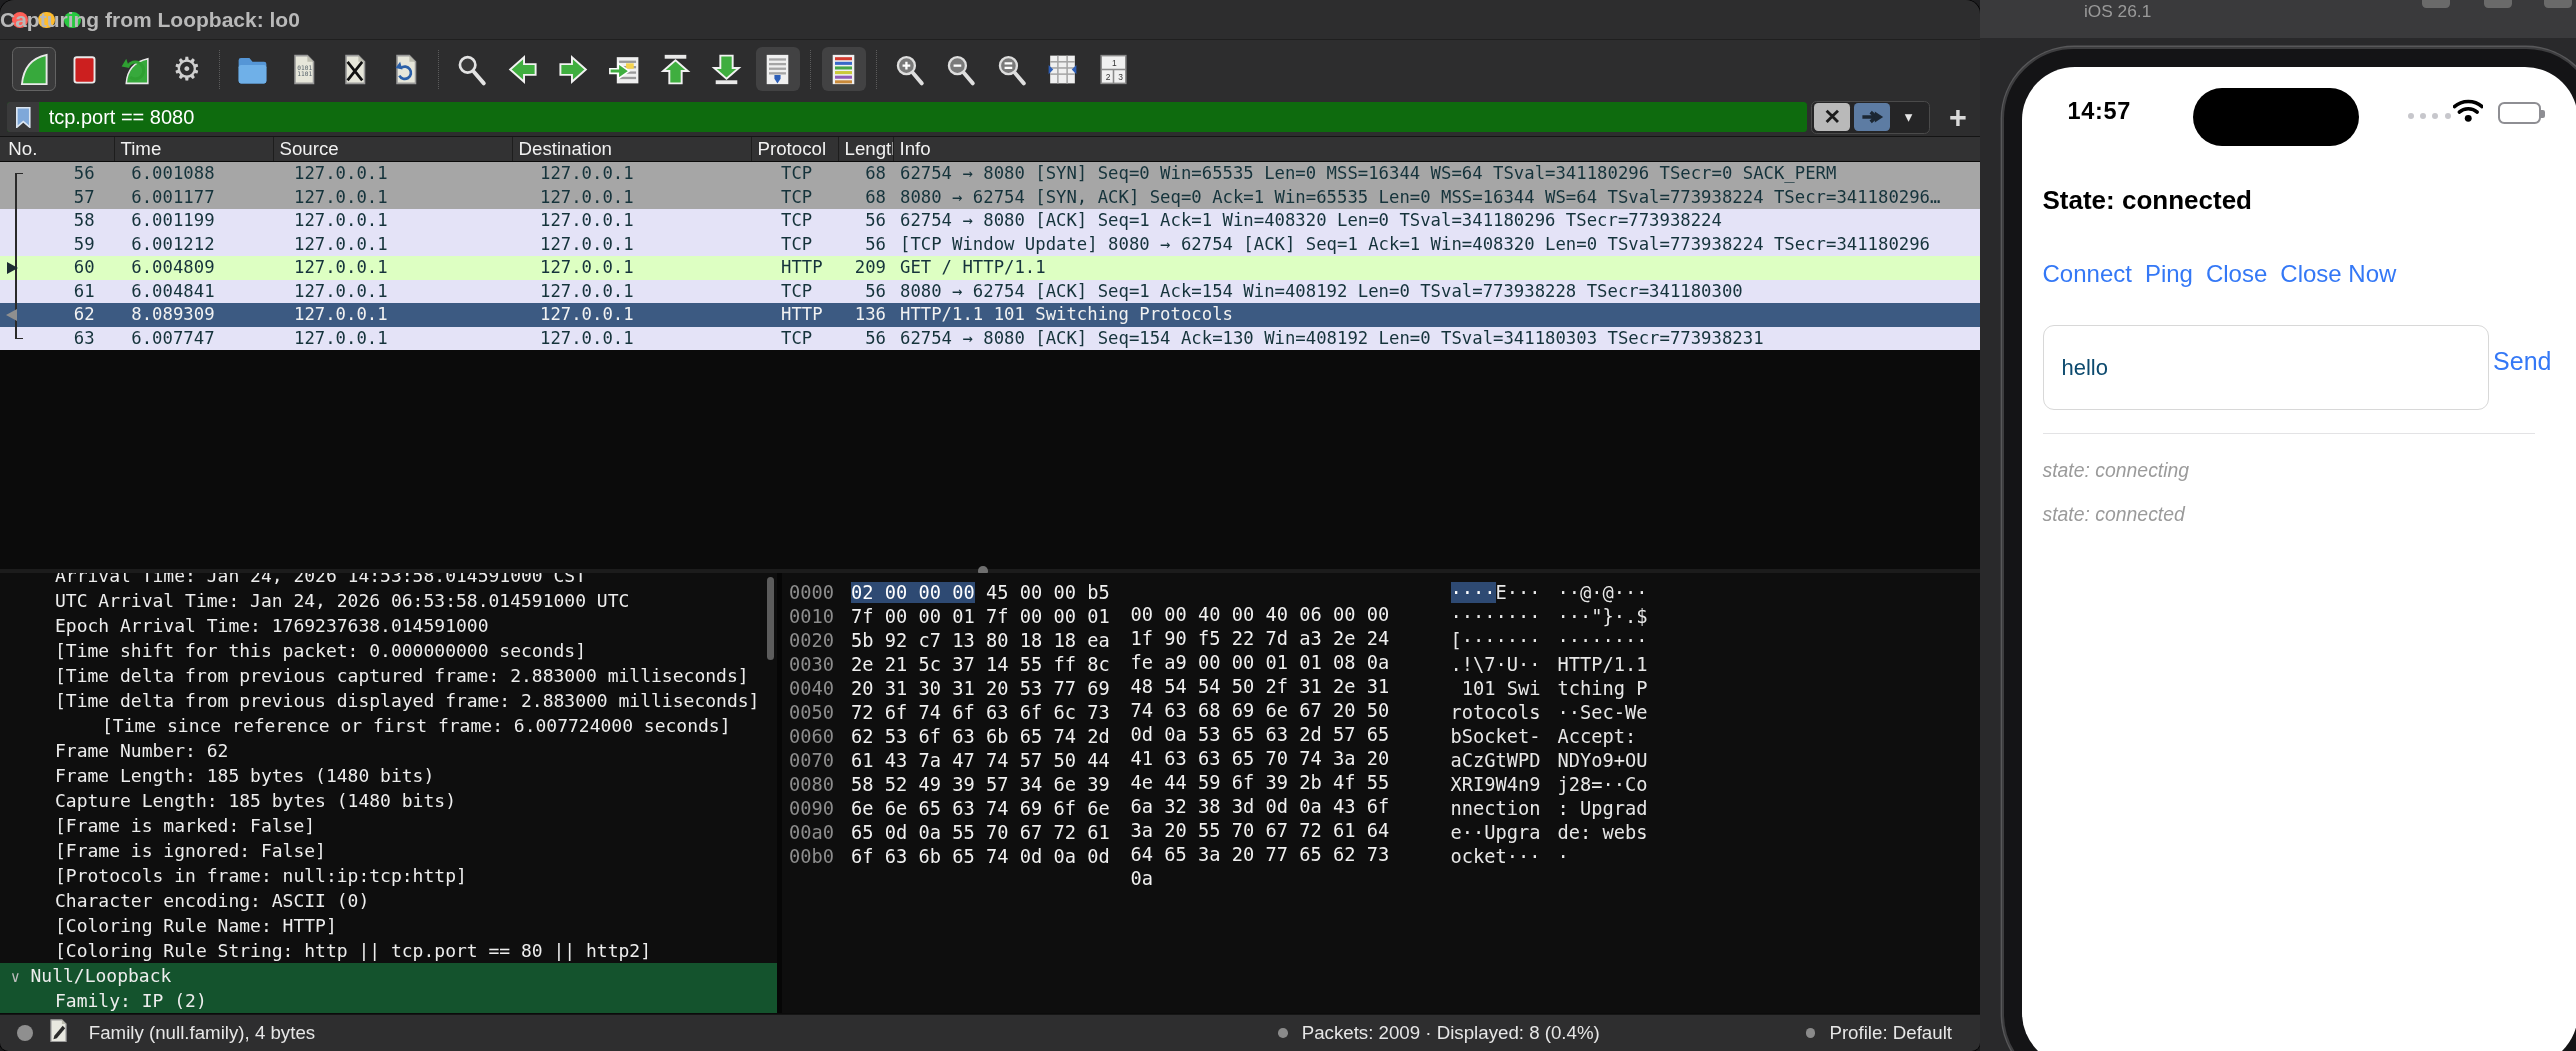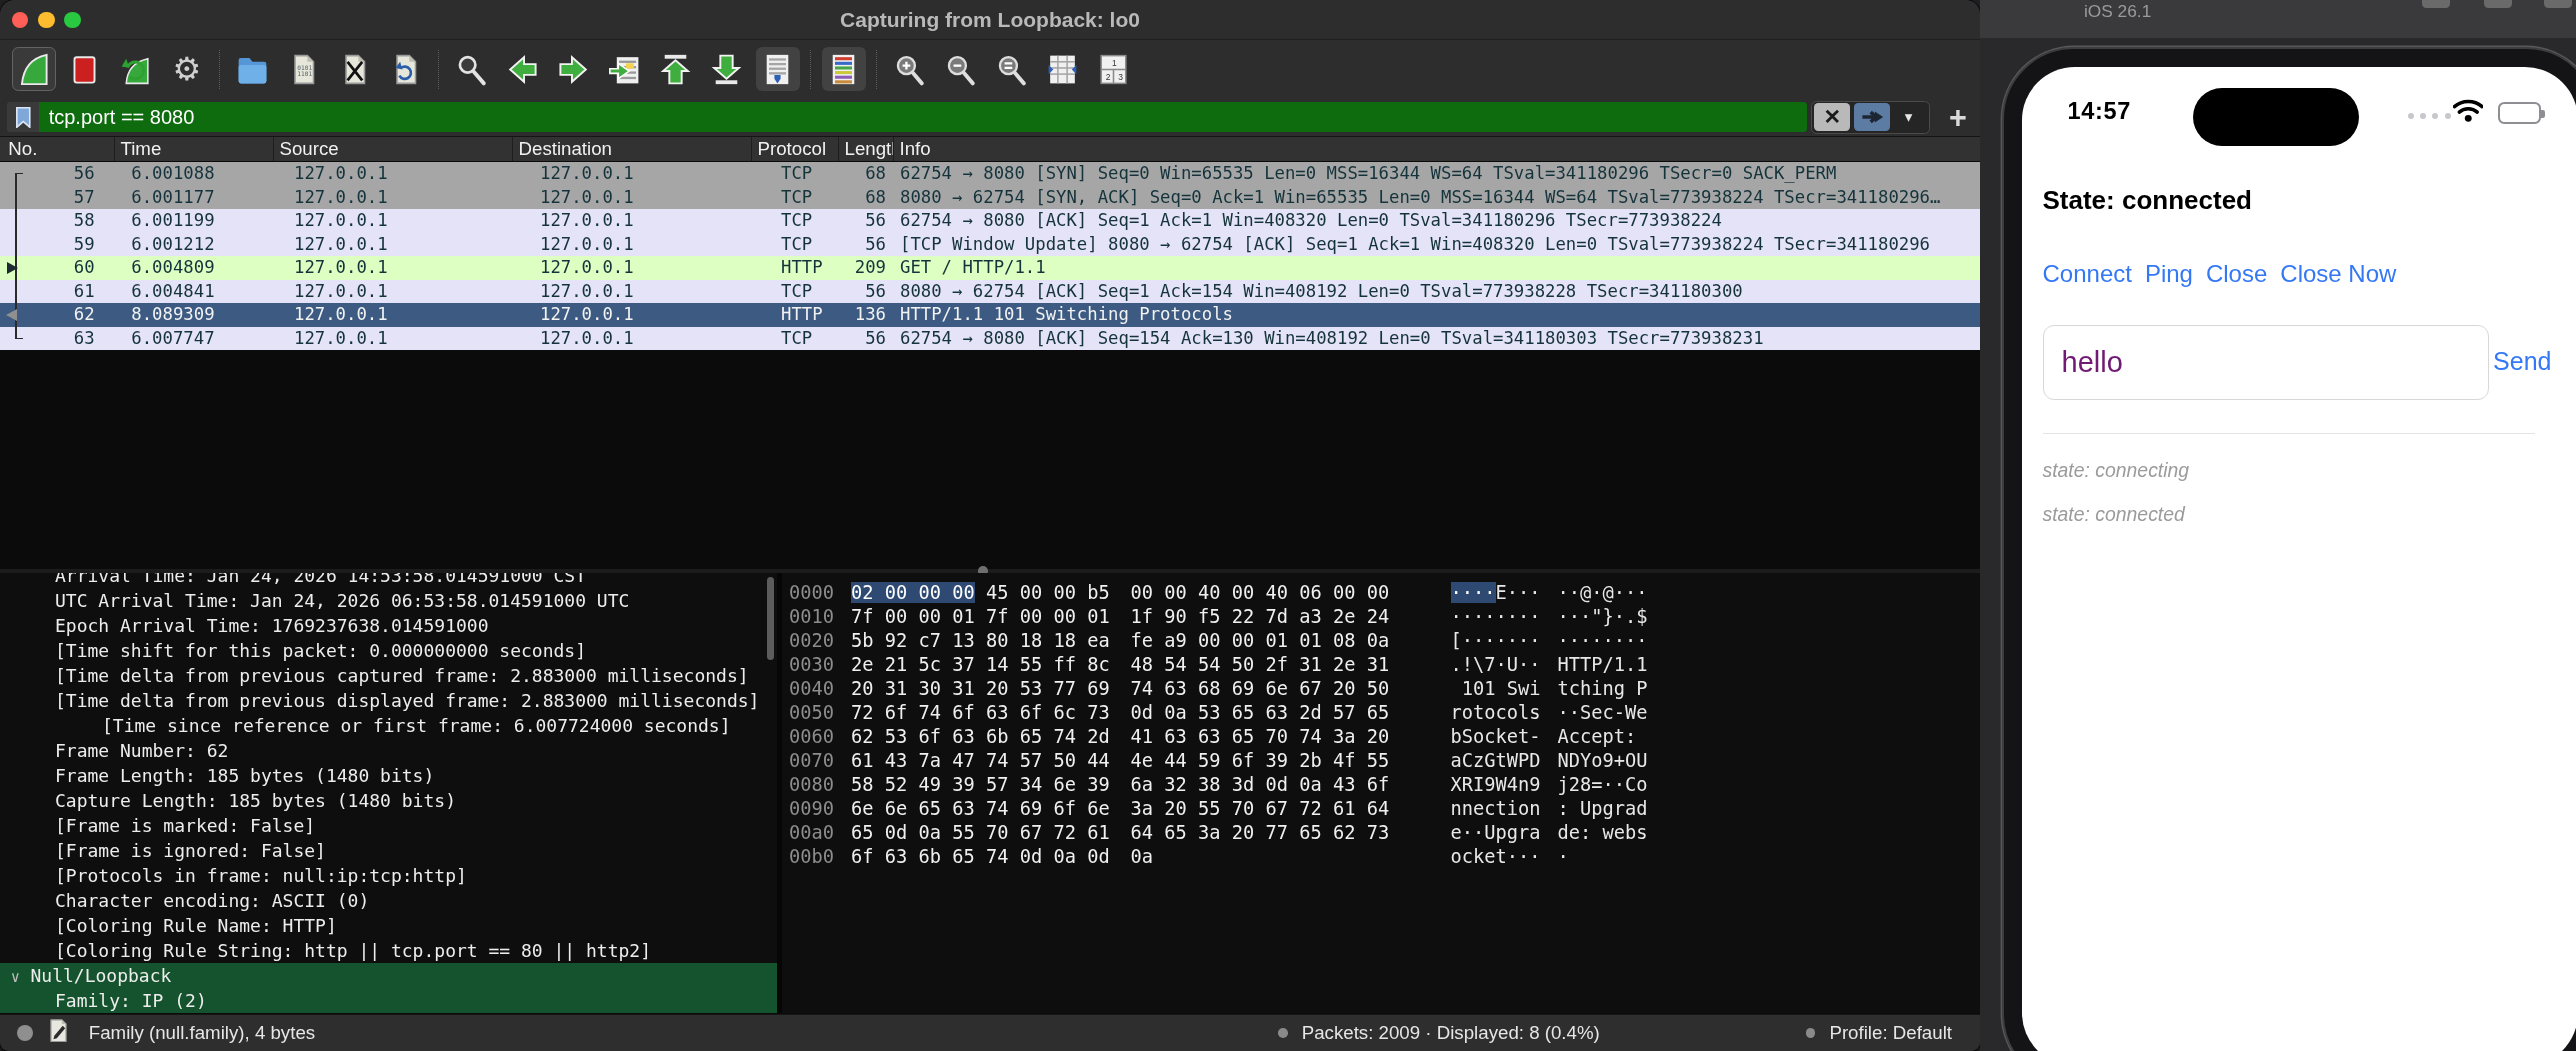--- a/index.html
+++ b/index.html
@@ -7,21 +7,21 @@
   #root { position:relative; width:2576px; height:1051px; overflow:hidden;
           font-family:"Liberation Sans", sans-serif; background:#232325; }
 
   
   .ws { position:absolute; left:0; top:0; width:1980px; height:1051px;
         background:#0b0b0b; border-radius:14px 14px 8.3px 8.3px; overflow:hidden;
         box-shadow:0 0 0 0.7px #000, 0 7px 28px rgba(0,0,0,.6); }
   .ws-titlebar { position:relative; height:40px; background:#2d2d2e; border-bottom:0.7px solid #1f1f1f; }
   .tl { position:absolute; top:11.8px; width:16.6px; height:16.6px; border-radius:50%; }
   .tl.red{ left:11.8px; background:#ff5f57; } .tl.yellow{ left:38px; background:#febc2e; } .tl.green{ left:64px; background:#28c840; }
-  .ws-title { position:absolute; left:0; right:0; top:0; line-height:40px; text-align:center;
+  .ws-title { position:absolute; left:0; right:0; top:0; line-height:40px; text-align:left;
               color:#b9b9b9; font-size:21px; font-weight:bold; }
 
   .ws-toolbar { height:58px; background:#2d2d2e; display:flex; align-items:center; padding-left:8.3px; }
   .tb-btn { width:44px; height:44px; display:flex; align-items:center; justify-content:center; margin:0 3.5px; border-radius:6.2px; }
   .tb-btn.framed { background:#3a3a3b; border:0.7px solid #636363; }
   .tb-btn.pressed { background:#424243; }
   .tb-sep { height:39px; border-left:1.4px dotted #5c5c5c; margin:0 7px; }
   .tb-glyph { font-size:32px; color:#cfcfcf; line-height:1; }
 
   .ws-filterbar { height:39px; background:#2d2d2e; display:flex; align-items:center; padding:0 7px; border-bottom:0.7px solid #141414; }
@@ -67,21 +67,21 @@
   .details-pane { position:relative; width:782px; background:#0e0e0e; border-right:5.5px solid #060606; overflow:hidden; }
   .details-inner { margin-top:-9.7px; }
   .dline { height:25px; line-height:25px; color:#ededed; font-family:"DejaVu Sans Mono", monospace; font-size:18px; white-space:nowrap; }
   .dline.band { background:#14532d; }
   .dchev { display:inline-block; width:30.5px; text-align:center; color:#bdbdbd; font-size:15.2px; }
   .dscroll { position:absolute; right:2.8px; top:4.2px; width:7px; height:83px; border-radius:3.5px; background:#5c5c5c; }
   .hex-pane { position:relative; flex:1; background:#0e0e0e; padding-top:8.3px; }
   .hrow { display:flex; height:24px; line-height:24px; font-family:"DejaVu Sans Mono", monospace; font-size:18.7px; white-space:pre; }
   .h-off { width:69px; padding-left:7px; color:#8d8d8d; }
   .h-hex1 { width:274px; color:#f0f0f0; }
-  .h-hex2 { width:277px; color:#f0f0f0; margin-left:5.5px; }
+  .h-hex2 { width:277px; color:#f0f0f0; margin-left:5.5px;margin-top:22px; }
   .h-asc1 { width:96px; color:#e8e8e8; margin-left:43px; }
   .h-asc2 { color:#e8e8e8; margin-left:11px; }
   .hl { background:#2e4a73; color:#fff; }
 
   
   .ws-status { position:absolute; left:0; bottom:0; width:1980px; height:37px; background:#2e2e2f; border-top:0.7px solid #151515;
                display:flex; align-items:center; color:#e6e6e6; font-size:18.7px; }
   .st-dot { width:16.6px; height:16.6px; border-radius:50%; background:#8f8f8f; margin-left:16.6px; }
   .st-doc { margin-left:15.2px; }
   .st-left-text { margin-left:19.4px; }
@@ -101,22 +101,22 @@
   .island { position:absolute; left:171px; top:21px; width:166px; height:58px; background:#000; border-radius:29px; }
   .cell-dots { position:absolute; left:386px; top:46px; display:flex; gap:6.2px; }
   .cell-dots span { width:6.2px; height:6.2px; border-radius:50%; background:#c7c7cc; }
   .wifi { position:absolute; left:431px; top:32px; }
   .battery { position:absolute; left:476px; top:35px; width:43px; height:22px; border:2.1px solid #8e8e93; border-radius:6.2px; padding:2.1px; }
   .battery .fill { width:100%; height:100%; background:#000; border-radius:2.8px; }
   .battery:after { content:""; position:absolute; right:-6.2px; top:6.2px; width:3.5px; height:8.3px; background:#8e8e93; border-radius:0 2.1px 2.1px 0; }
 
   .app-title { position:absolute; left:21px; top:118px; font-size:26px; font-weight:bold; color:#000; }
   .app-btnrow { position:absolute; left:21px; top:193px; display:flex; gap:13px; font-size:24px; color:#3478f6; }
-  .app-input { position:absolute; left:21px; top:258px; width:446px; height:75px; border:1.4px solid #d8d8d8; border-radius:11px;
-               font-size:29px; color:#701a75; padding-left:18px; font-family:"Liberation Sans", sans-serif; background:#fff; outline:none; }
+  .app-input { position:absolute; left:21px; top:258px; width:446px; height:85px; border:1.4px solid #d8d8d8; border-radius:11px;
+               font-size:22px; color:#0c4a6e; padding-left:18px; font-family:"Liberation Sans", sans-serif; background:#fff; outline:none; }
   .app-send { position:absolute; right:26px; top:280px; font-size:25px; color:#3478f6; }
   .app-divider { position:absolute; left:21px; top:366px; width:492px; height:1.4px; background:#e3e3e5; }
   .app-log { position:absolute; left:21px; top:392px; font-size:19.4px; color:#9b9b9b; }
   .app-log div { margin-bottom:21px;font-style:italic; }
 </style>
 </head>
 <body>
 
 <div id="root">
 

